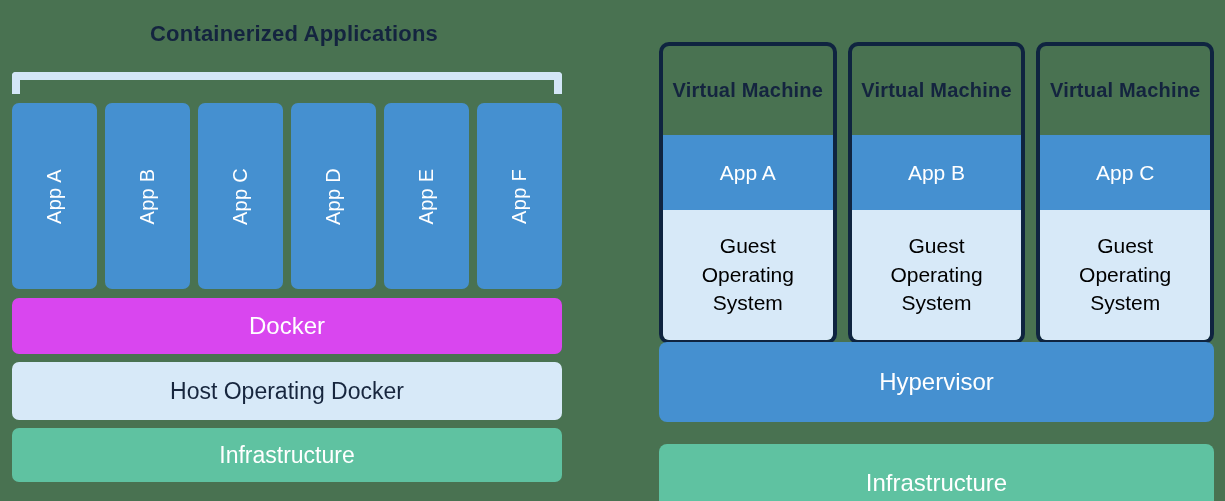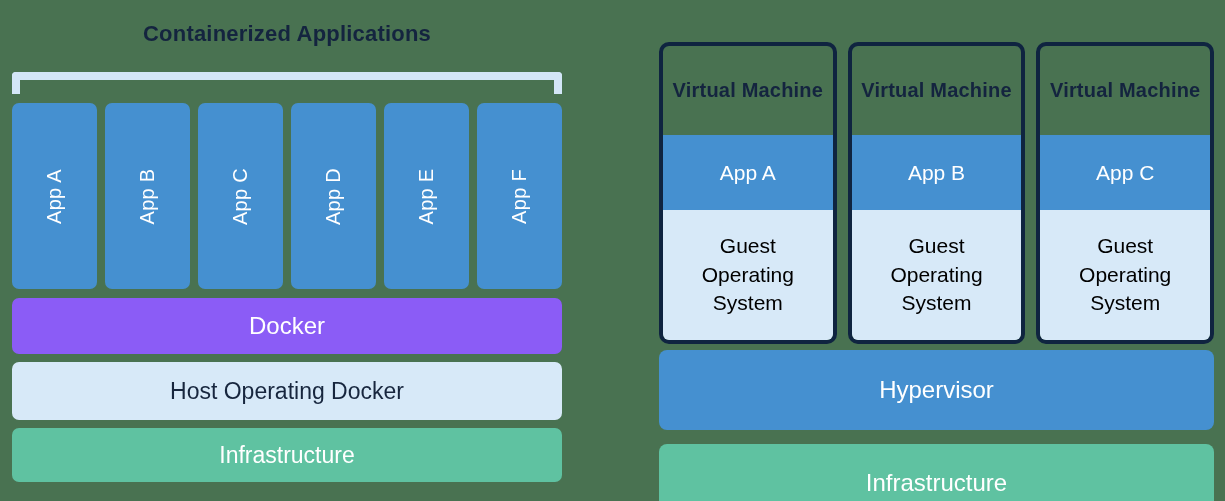--- a/index.html
+++ b/index.html
@@ -6,21 +6,21 @@
   body{
     width:1225px;height:501px;position:relative;overflow:hidden;
     background:#497251;
     font-family:"Liberation Sans", sans-serif;
   }
   .abs{position:absolute;}
 
   
   .left-group{left:12px;top:0;width:550px;height:501px;}
   .ca-title{
-    left:0;top:21px;width:100%;text-align:center;
+    left:7px;top:21px;width:100%;text-align:center;
     font-size:22px;font-weight:600;color:#14243f;letter-spacing:.2px;
   }
   .bracket{
     left:0;top:72px;width:550px;height:22px;box-sizing:border-box;
     border-top:8px solid #d3e6f7;border-left:8px solid #d3e6f7;border-right:8px solid #d3e6f7;
     border-top-left-radius:4px;border-top-right-radius:4px;
   }
   .cols{
     left:0;top:103px;width:550px;height:186px;
     display:flex;gap:8px;
@@ -31,21 +31,21 @@
   }
   .col span{
     transform:rotate(-90deg);white-space:nowrap;
     color:#ffffff;font-size:20px;letter-spacing:.3px;
   }
   .bar{
     left:0;width:550px;border-radius:7px;
     display:flex;align-items:center;justify-content:center;
     font-size:24px;
   }
-  .bar.blue{background:#8b5cf6;color:#ffffff;}
+  .bar.blue{background:#d946ef;color:#ffffff;}
   .bar.light{background:#d7e9f8;color:#17263e;}
   .bar.green{background:#5fc2a1;color:#ffffff;}
   .docker{top:298px;height:56px;}
   .hostos{top:362px;height:58px;font-size:23px;}
   .infra-l{top:428px;height:54px;font-size:23px;}
 
   
   .right-group{left:659px;top:0;width:555px;height:501px;margin-top:32px;}
   .vm-row{left:0;top:10px;width:555px;height:302px;display:flex;gap:11px;}
   .vm{
@@ -64,21 +64,21 @@
   }
   .vm-os{
     flex:1;background:#d7e9f8;
     display:flex;align-items:center;justify-content:center;text-align:center;
     color:#000000;font-size:21px;line-height:1.35;padding:0 18px;
   }
   .rbar{
     left:0;width:555px;border-radius:8px;
     display:flex;align-items:center;justify-content:center;font-size:24px;
   }
-  .hyperv{top:318px;height:80px;background:#4590d0;color:#ffffff;}
+  .hyperv{top:310px;height:80px;background:#4590d0;color:#ffffff;}
   .infra-r{top:412px;height:77px;background:#5fc2a1;color:#ffffff;}
 </style>
 </head>
 <body>
 
 <div class="abs left-group">
   <div class="abs ca-title">Containerized Applications</div>
   <div class="abs bracket"></div>
 
   <div class="abs cols">

